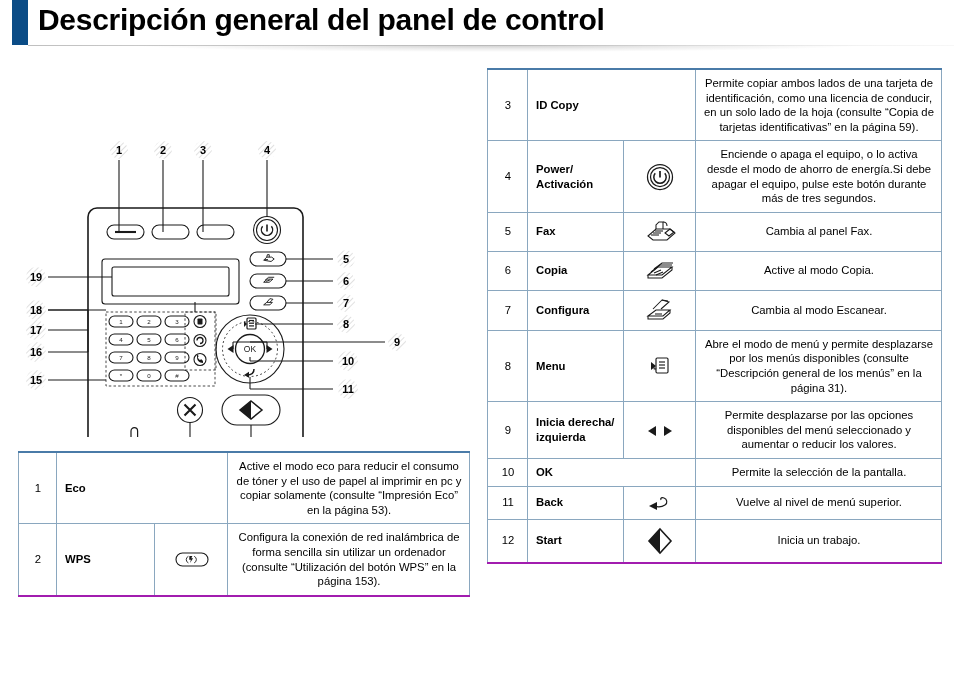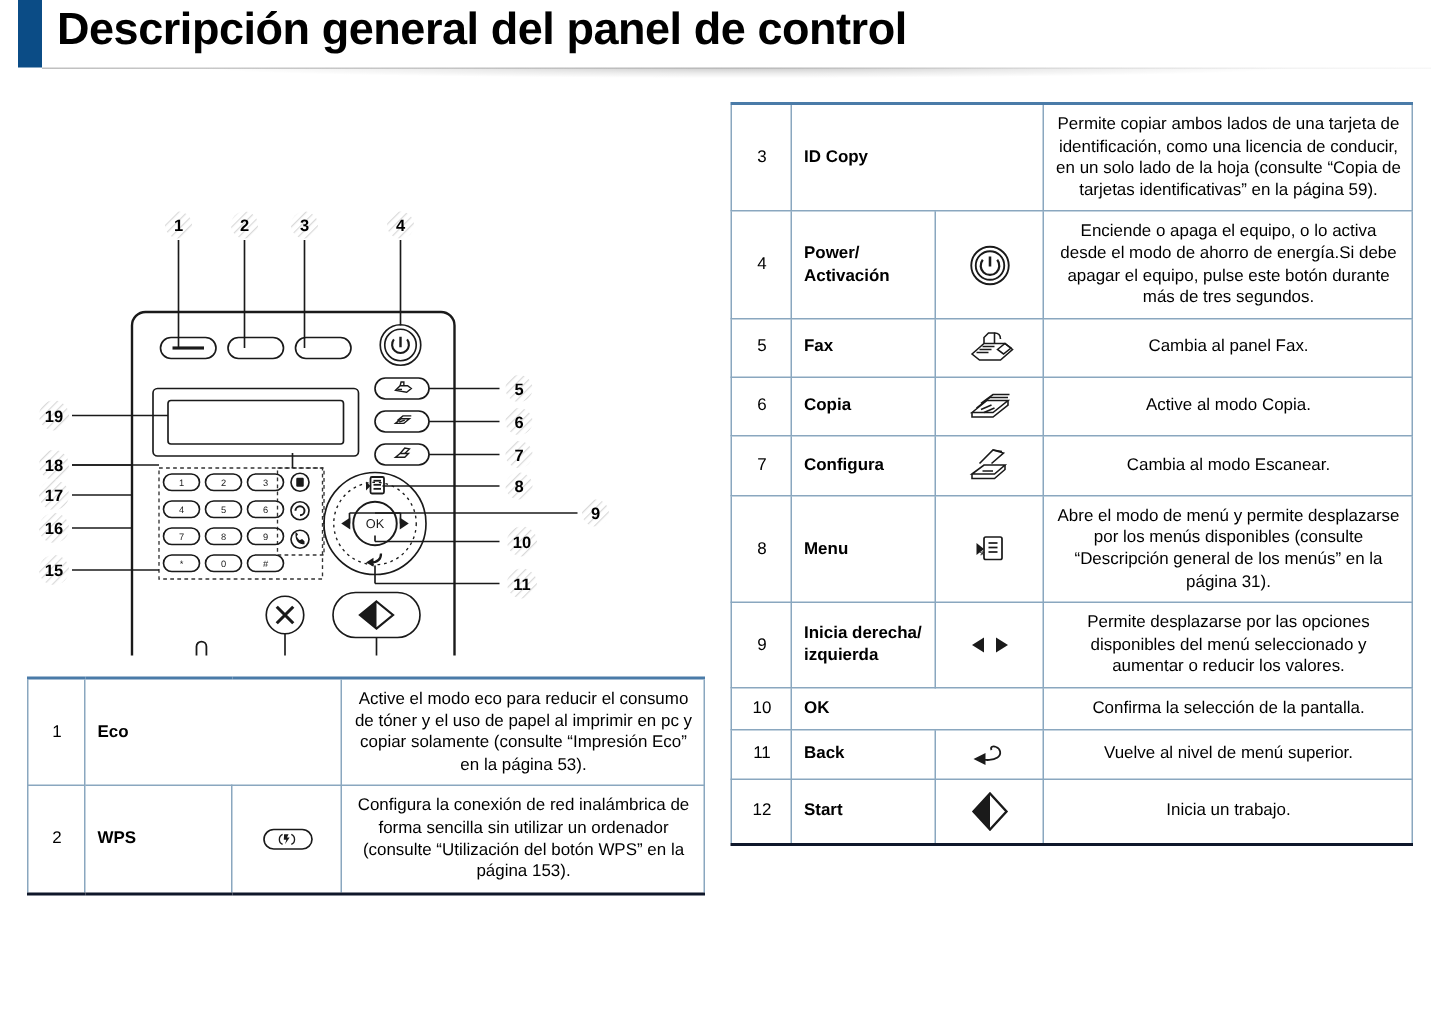--- a/index.html
+++ b/index.html
@@ -44,21 +44,21 @@
     line-height:14.6px;
     color:#000;
   }
   table.spec td{
     border:1px solid #8aa7bf;
     padding:6px 7px 6px 8px;
     vertical-align:middle;
     background:#fff;
   }
   table.spec tr.first-row td{border-top:2px solid #4a7ba8;}
-  table.spec tr.last-row td{border-bottom:2px solid #0f172a;}
+  table.spec tr.last-row td{border-bottom:2px solid #a21caf;}
   td.num{width:22px;text-align:center;padding-left:2px;padding-right:2px;font-size:11.3px;}
   td.label{width:82px;font-weight:bold;}
   td.icon{width:57px;text-align:center;padding:4px;}
   td.desc{text-align:center;}
   .right-tbl td.num{width:24px;}
   .right-tbl td.label{width:80px;}
   .right-tbl td.icon{width:56px;}
 
   
   .gl{display:inline-block;line-height:0;}
@@ -414,21 +414,21 @@
               <path d="M21 2 l0 10 l8 -5 z"></path>
             </svg>
           </span>
         </td>
         <td class="desc">Permite desplazarse por las opciones disponibles del menú seleccionado y aumentar o reducir los valores.</td>
       </tr>
 
       <tr>
         <td class="num">10</td>
         <td class="label" colspan="2">OK</td>
-        <td class="desc">Confirma la selección de la pantalla.</td>
+        <td class="desc">Permite la selección de la pantalla.</td>
       </tr>
 
       <tr>
         <td class="num">11</td>
         <td class="label">Back</td>
         <td class="icon">
           <span class="gl">
             <svg width="30" height="20" viewBox="0 0 30 20" stroke="#1a1a1a" fill="none" stroke-width="1.2">
               <path d="M19 5 c3 1 4 5 1 7 c-3 2 -8 2 -11 1"></path>
               <path d="M19 5 c-2 -1 -4 0 -3 2"></path>

